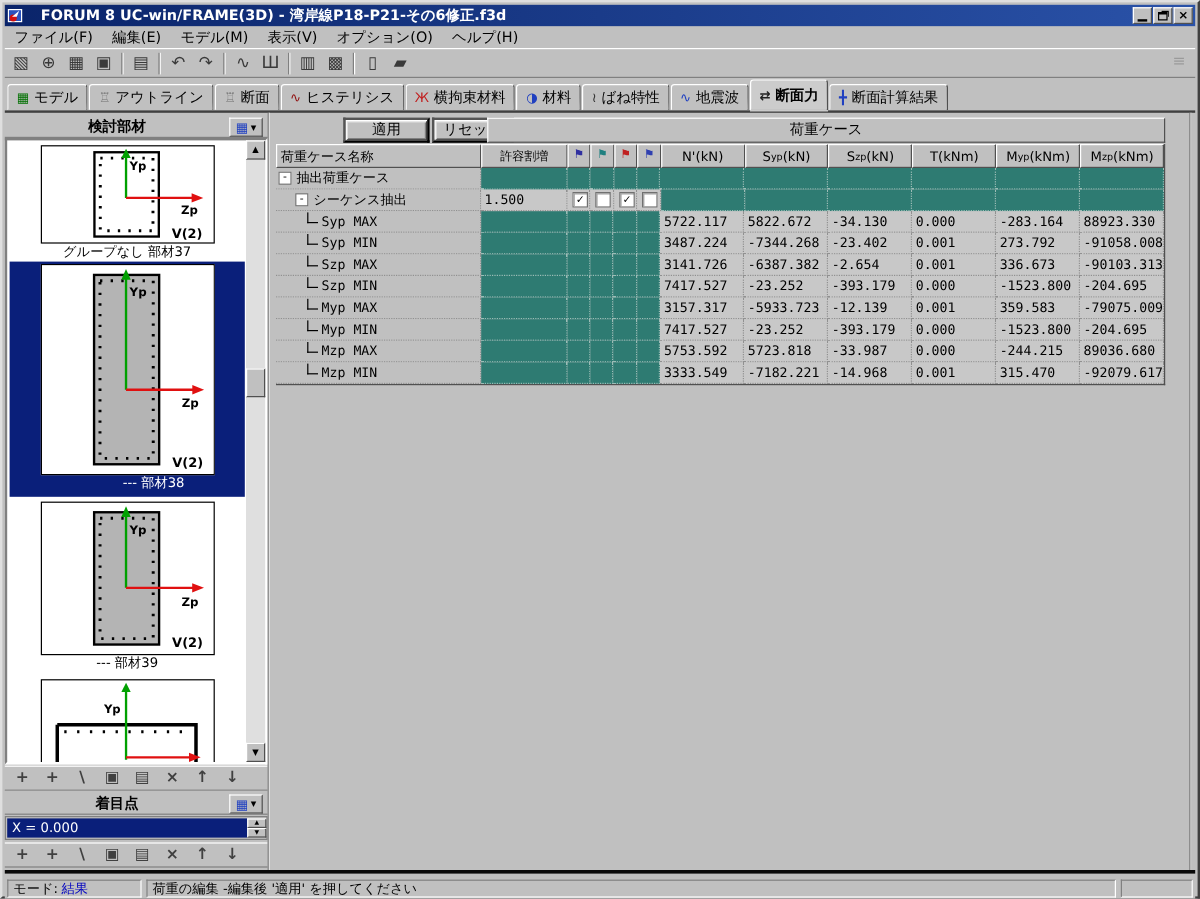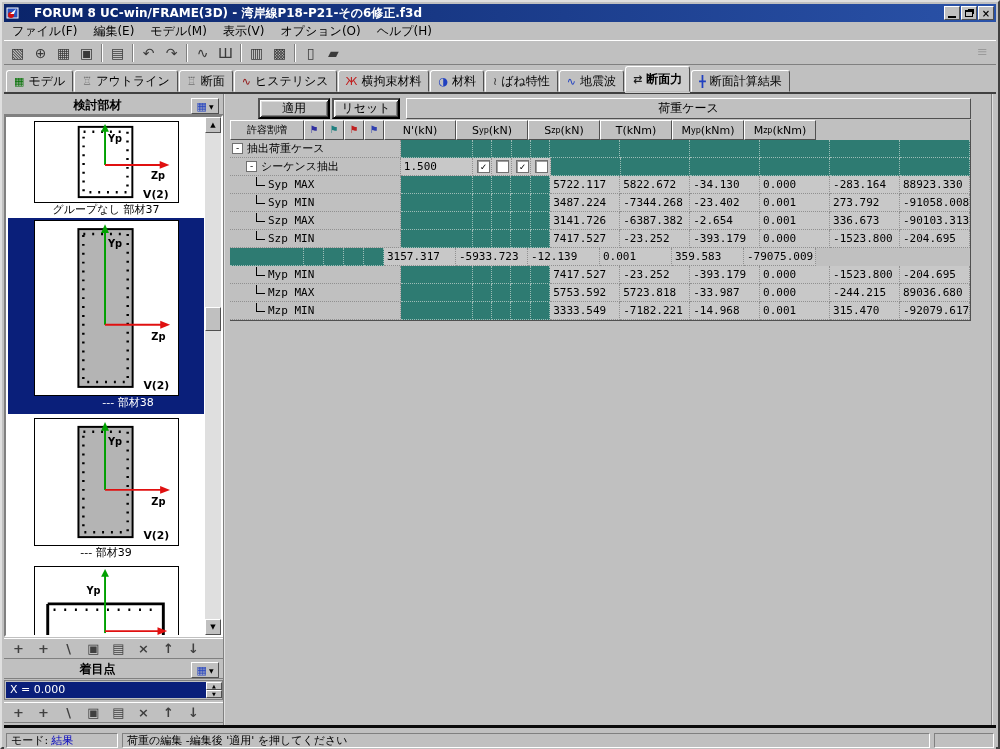--- a/index.html
+++ b/index.html
@@ -75,21 +75,21 @@
   #point-row { left:2px; top:678px; width:219px; height:20px; background:#c0c0c0; display:flex; align-items:center; border:1px solid #808080; }
   #point-value { flex:1; height:16px; line-height:16px; background:#0a1f7a; color:#fff; padding-left:4px; margin-left:1px; font-size:11px; }
   .spin { width:16px; height:16px; display:flex; flex-direction:column; }
   .spin span { flex:1; display:flex; align-items:center; justify-content:center; font-size:5px; }
 
   
   #v-divider { left:221px; top:92px; width:2px; height:631px; background:#808080; border-right:1px solid #dfdfdf; }
   #panel-edge { left:989px; top:92px; width:2px; height:631px; background:#808080; border-right:1px solid #dfdfdf; }
 
   
-  .push-btn { height:21px; display:flex; align-items:center; justify-content:center; font-size:12px; }
+  .push-btn { height:21px; display:flex; align-items:center; justify-content:center; font-size:12px;margin-left:28px; }
   #apply-btn { left:256px; top:96px; width:72px; }
   #reset-btn { left:330px; top:96px; width:68px; }
   #loadcase-title { left:404px; top:96px; width:565px; height:21px; display:flex; align-items:center; justify-content:center; font-size:12px; }
 
   
   #table { left:228px; top:118px; width:741px; border-bottom:1px solid #505050; border-right:1px solid #505050; }
   .trow { display:flex; height:18px; }
   .trow.thead { height:20px; }
   .cell { overflow:hidden; white-space:nowrap; display:flex; align-items:center; }
   .hcell { border:1px solid; border-color:#ffffff #505050 #505050 #ffffff; background:#c0c0c0; justify-content:center; font-size:11px; }
@@ -328,20 +328,21 @@
   <div id="v-divider" class="abs"></div>
   <div id="panel-edge" class="abs"></div>
 
   <button id="apply-btn" class="abs push-btn out2">適用</button>
   <button id="reset-btn" class="abs push-btn out2">リセット</button>
   <div id="loadcase-title" class="abs out">荷重ケース</div>
 
   <div id="table" class="abs">
 
     <div class="trow thead">
+      <span class="cell hcell c-name">荷重ケース名称</span>
       <span class="cell hcell c-allow" style="font-size:10px">許容割増</span>
       <span class="cell hcell c-ck">
           <span class="flag" style="color:#3030a0">⚑</span>
         </span>
       <span class="cell hcell c-ck">
           <span class="flag" style="color:#208080">⚑</span>
         </span>
       <span class="cell hcell c-ck">
           <span class="flag" style="color:#c02020">⚑</span>
         </span>
@@ -486,20 +487,24 @@
         <span class="cell teal c-ck"></span>
         <span class="cell teal c-ck"></span>
       <span class="cell body-cell c-num gray-val">7417.527</span>
       <span class="cell body-cell c-num gray-val">-23.252</span>
       <span class="cell body-cell c-num gray-val">-393.179</span>
       <span class="cell body-cell c-num gray-val">0.000</span>
       <span class="cell body-cell c-num gray-val">-1523.800</span>
       <span class="cell body-cell c-num gray-val">-204.695</span>
     </div>
     <div class="trow">
+      <span class="cell body-cell c-name gray-name">
+          <span class="tree-l"></span>
+          <span class="row-label">Myp MAX</span>
+        </span>
       <span class="cell teal c-allow"></span>
         <span class="cell teal c-ck"></span>
         <span class="cell teal c-ck"></span>
         <span class="cell teal c-ck"></span>
         <span class="cell teal c-ck"></span>
       <span class="cell body-cell c-num gray-val">3157.317</span>
       <span class="cell body-cell c-num gray-val">-5933.723</span>
       <span class="cell body-cell c-num gray-val">-12.139</span>
       <span class="cell body-cell c-num gray-val">0.001</span>
       <span class="cell body-cell c-num gray-val">359.583</span>

